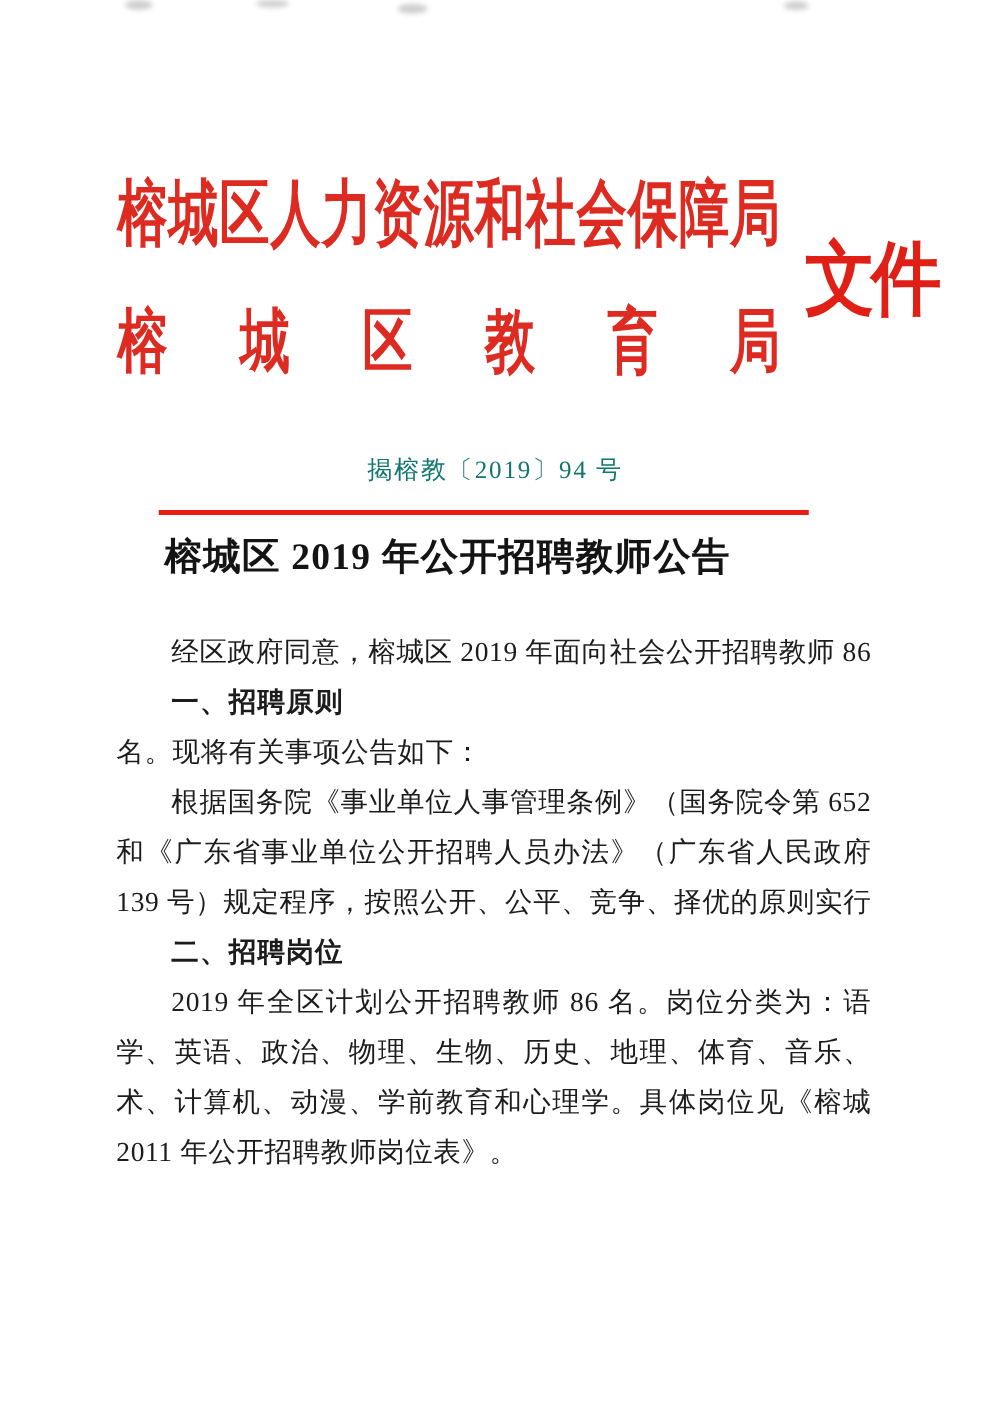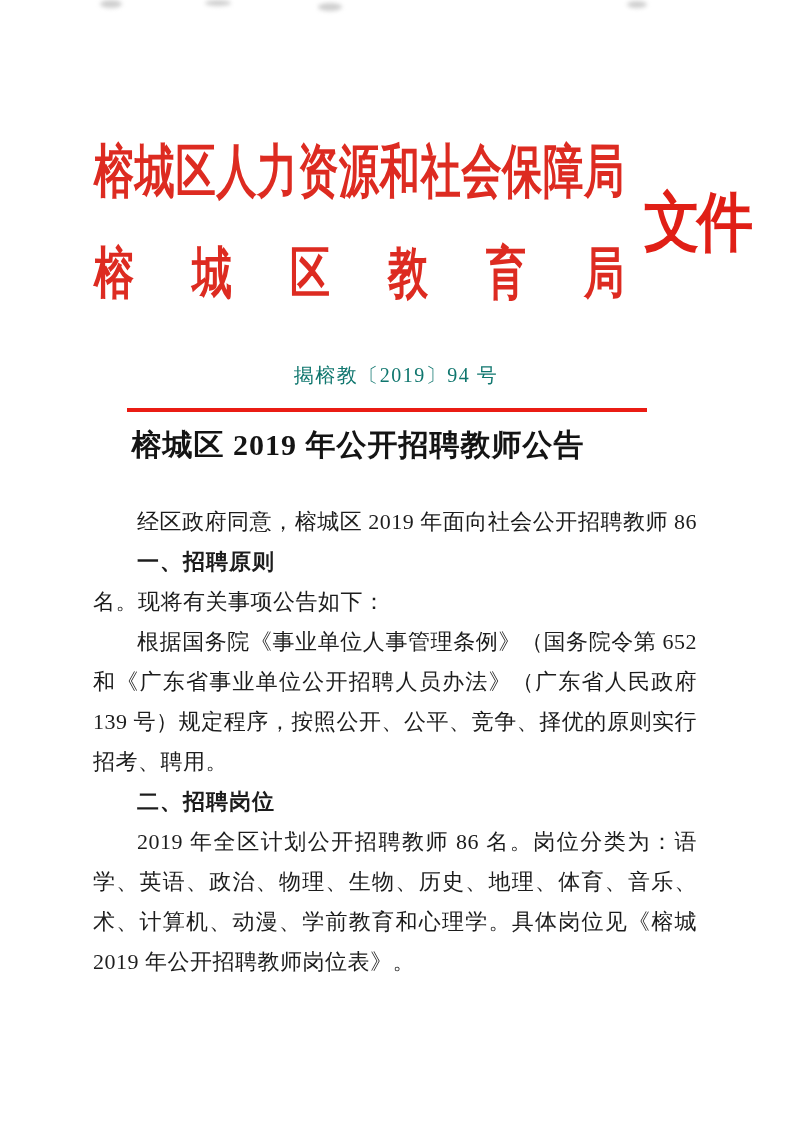--- a/index.html
+++ b/index.html
@@ -74,19 +74,18 @@
 
 <div class="doc-title">榕城区 2019 年公开招聘教师公告</div>
 
 <div class="body-text">
   <div class="line indent full">经区政府同意，榕城区 2019 年面向社会公开招聘教师 86</div>
   <div class="line indent heading">一、招聘原则</div>
   <div class="line">名。现将有关事项公告如下：</div>
   <div class="line indent full">根据国务院《事业单位人事管理条例》（国务院令第 652 号）</div>
   <div class="line full">和《广东省事业单位公开招聘人员办法》（广东省人民政府令第</div>
   <div class="line full">139 号）规定程序，按照公开、公平、竞争、择优的原则实行公开</div>
-  <div class="line">招考、聘用。</div>
   <div class="line indent heading">二、招聘岗位</div>
   <div class="line indent full">2019 年全区计划公开招聘教师 86 名。岗位分类为：语文、数</div>
   <div class="line full">学、英语、政治、物理、生物、历史、地理、体育、音乐、美</div>
   <div class="line full">术、计算机、动漫、学前教育和心理学。具体岗位见《榕城区</div>
-  <div class="line">2019 年公开招聘教师岗位表》。</div>
+  <div class="line">2011 年公开招聘教师岗位表》。</div>
 </div>
 
 </body></html>

